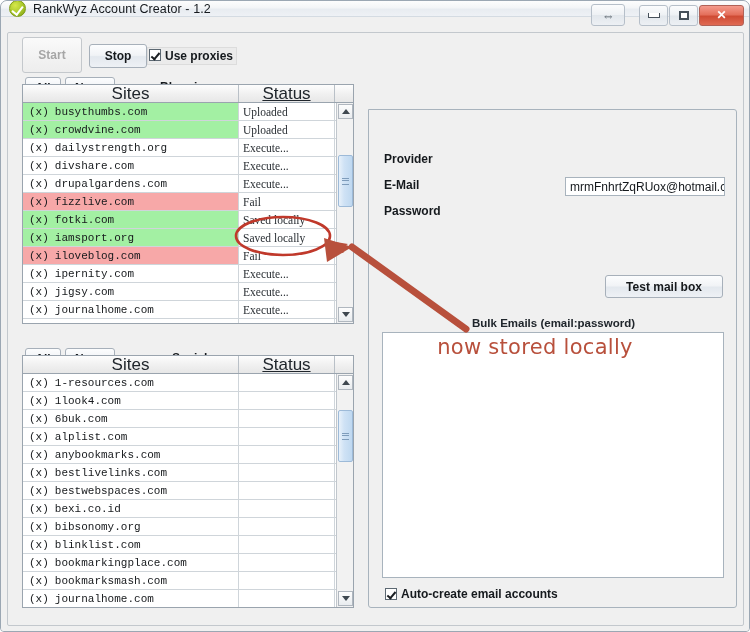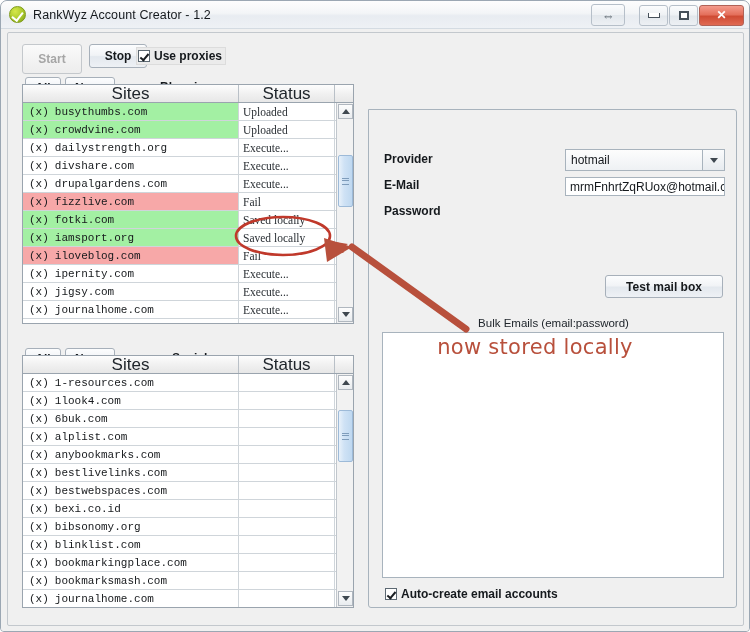--- a/index.html
+++ b/index.html
@@ -23,21 +23,21 @@
     left: 0; top: 0;
     width: 750px; height: 632px;
     box-sizing: border-box;
     border: 1px solid #9ba7b3;
     border-radius: 7px 7px 4px 4px;
     background: #f0f0f0;
     overflow: hidden;
   }
   #titlebar {
     position: relative;
-    height: 28px;
+    height: 16px;
     box-sizing: border-box;
     background: linear-gradient(to bottom, #fdfdfd 0%, #f3f5f7 45%, #e8ecf1 55%, #eef1f5 100%);
     border-bottom: 1px solid #d4dbe2;
     border-radius: 6px 6px 0 0;
     display: flex;
     align-items: center;
     padding-left: 8px;
   }
   #app-icon {
     width: 17px; height: 17px;
@@ -121,26 +121,26 @@
     color: #16191c;
     font-family: "Liberation Sans", sans-serif;
     font-weight: bold;
     font-size: 12px;
     display: flex; align-items: center; justify-content: center;
     padding: 0;
   }
   .btn.disabled { color: #a6a6a6; border-color: #c4c8cc;
      background: linear-gradient(to bottom, #fafafa 0%, #f3f3f3 50%, #ededed 100%); }
 
-  #btn-start { position: absolute; left: 14px; top: 11px; width: 60px; height: 30px; }
+  #btn-start { position: absolute; left: 14px; top: 4px; width: 60px; height: 36px; }
   #btn-stop  { position: absolute; left: 81px; top: 11px; width: 58px; height: 24px; }
 
   #chk-proxies {
-    position: absolute; left: 128px; top: 14px;
-    display: flex; align-items: center;
+    position: absolute; left: 139px; top: 14px;
+    display: flex; 
     background: #ebebeb;
     border: 1px solid #dcdcdc;
     padding: 1px 3px 1px 1px;
     height: 18px;
     box-sizing: border-box;
   }
   .chkbox {
     width: 12px; height: 12px;
     box-sizing: border-box;
     border: 1px solid #5c6872;
@@ -192,21 +192,21 @@
   }
   .th {
     box-sizing: border-box;
     display: flex; align-items: center; justify-content: center;
     font-size: 17px;
     color: #20262c;
     border-right: 1px solid #b9c0c7;
     background: linear-gradient(to bottom, #fdfdfd 0%, #f1f1f1 50%, #e7e7e7 100%);
   }
   .th-sites { width: 216px; }
-  .th-status { width: 96px; }
+  .th-status { width: 96px; text-decoration: underline; }
   .th-pad { width: 18px; border-right: none; }
 
   .tbl-body {
     position: relative;
     height: calc(100% - 18px);
     overflow: hidden;
   }
   .row {
     display: flex;
     height: 18px;
@@ -375,21 +375,21 @@
   #btn-testmail {
     position: absolute;
     left: 236px; top: 165px;
     width: 118px; height: 23px;
   }
   #lbl-bulk {
     position: absolute;
     left: 0; top: 207px;
     width: 369px;
     text-align: center;
-    font-weight: normal;
+    font-weight: bold;
     font-size: 11.5px;
     color: #20262c;
   }
   #bulk-box {
     position: absolute;
     left: 13px; top: 222px;
     width: 342px; height: 246px;
     box-sizing: border-box;
     border: 1px solid #a8b3bd;
     background: #ffffff;
@@ -718,26 +718,20 @@
           <div class="sc-arrow down">
               <span class="tri down"></span>
             </div>
         </div>
       </div>
 
       <div id="right-panel">
 
         <div id="tabbody">
           <div class="field-label" id="lbl-provider">Provider</div>
-          <div id="combo-provider">
-            <div id="combo-value">hotmail</div>
-            <div id="combo-arrow">
-                <span class="tri down"></span>
-              </div>
-          </div>
 
           <div class="field-label" id="lbl-email">E-Mail</div>
           <div class="text-input" id="input-email">mrmFnhrtZqRUox@hotmail.con</div>
 
           <div class="field-label" id="lbl-password">Password</div>
 
           <div class="btn" id="btn-testmail">Test mail box</div>
 
           <div id="lbl-bulk">Bulk Emails (email:password)</div>
           <div id="bulk-box"></div>

